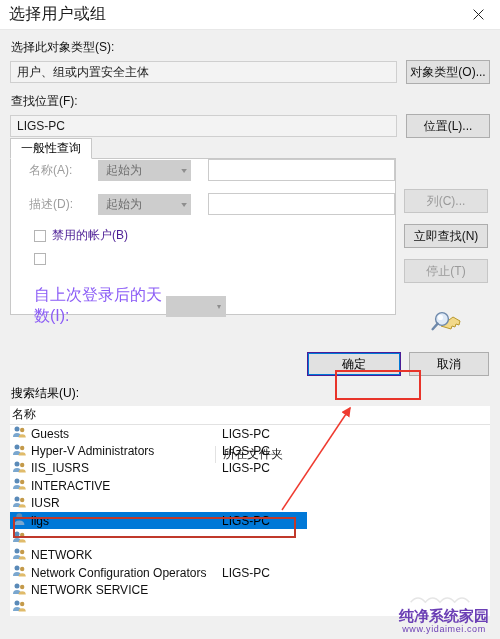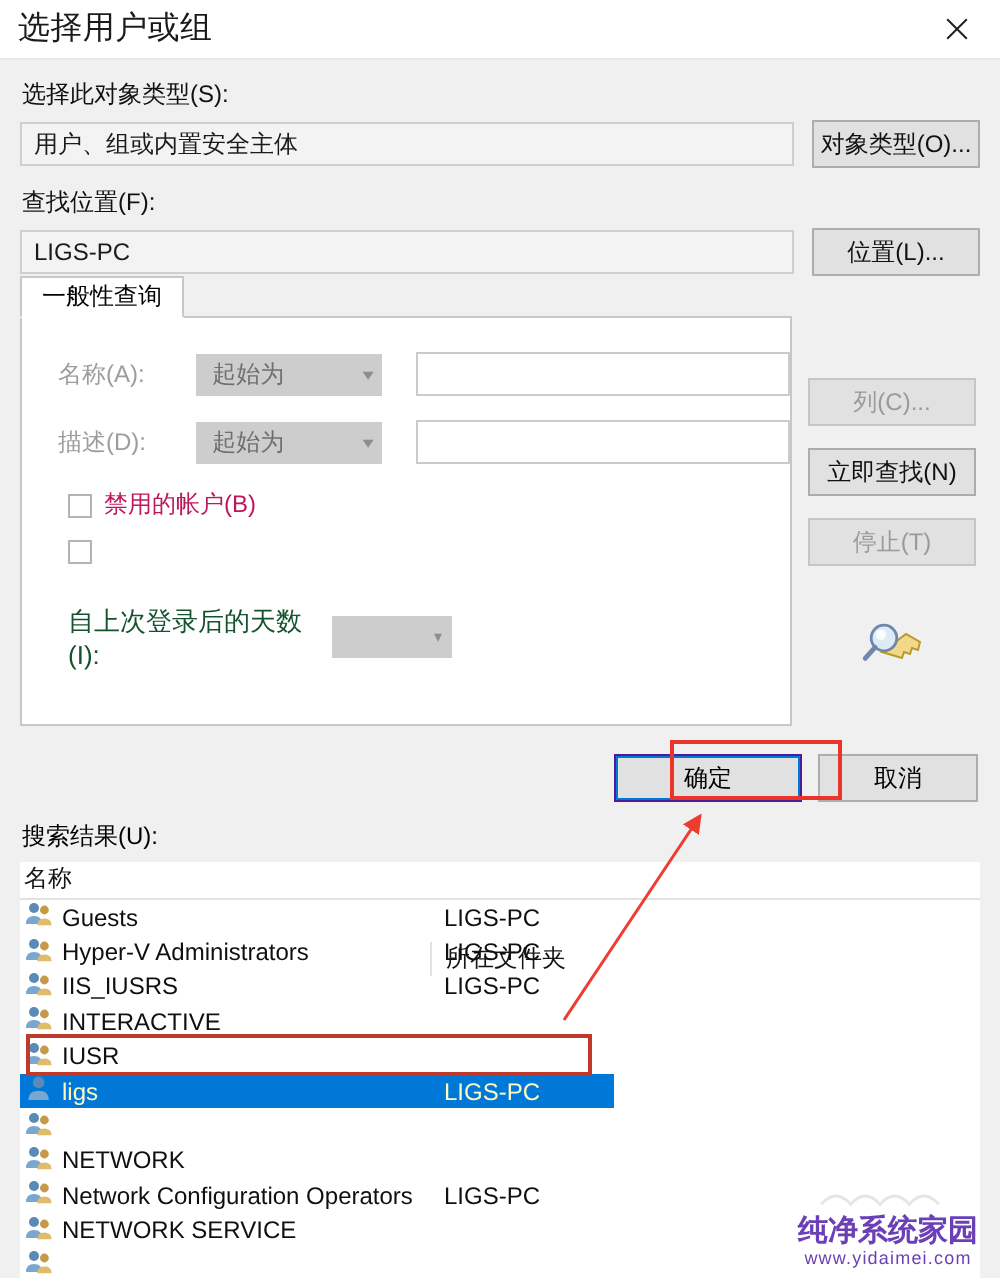--- a/index.html
+++ b/index.html
@@ -110,26 +110,26 @@
     font-size: 12px;
     box-sizing: border-box;
   }
   .panel-wrap {
     display: flex;
     gap: 8px;
     align-items: flex-start;
   }
   .panel {
     width: 386px;
-    height: 205px;
+    height: 157px;
     background: #ffffff;
     border: 1px solid #c8c8c8;
     margin-top: -1px;
     box-sizing: border-box;
-    padding: 17px 0 0 0;
+    padding: 0 0 0 0;
     position: relative;
   }
   .q-row {
     display: flex;
     align-items: center;
     margin: 0 0 12px 18px;
   }
   .q-label {
     width: 72px;
     font-size: 12px;
@@ -166,29 +166,29 @@
     align-items: center;
     margin: 0 0 9px 23px;
   }
   .chk {
     width: 12px; height: 12px;
     border: 1px solid #b4b4b4;
     background: #fff;
     margin-right: 6px;
     box-sizing: border-box;
   }
-  .chk-label { font-size: 12px; color: #be185d; }
+  .chk-label { font-size: 12px; color: #4c1d95; }
   .days-row {
     display: flex;
     align-items: center;
     margin: 20px 0 0 23px;
   }
   .days-label {
-    font-size: 13px;
-    color: #14532d;
+    font-size: 16px;
+    color: #8b5cf6;
     width: 132px;
   }
   .days-combo {
     width: 60px;
     height: 21px;
     background: #cdcdcd;
     border: 1px solid #cdcdcd;
     display: flex;
     align-items: center;
     justify-content: flex-end;
@@ -264,21 +264,21 @@
   .col-tail { flex:1; border-left: 1px solid #e2e2e2; }
   .list-row {
     display: flex;
     align-items: center;
     height: 17.4px;
     font-size: 12px;
     color: #101010;
   }
   .list-row.selected {
     background: #0078d7;
-    color: #fef9c3;
+    color: #000000;
     width: 297px;
   }
   .cell-name {
     width: 205px;
     display: flex;
     align-items: center;
     gap: 4px;
     padding-left: 2px;
     box-sizing: border-box;
     overflow: hidden;

